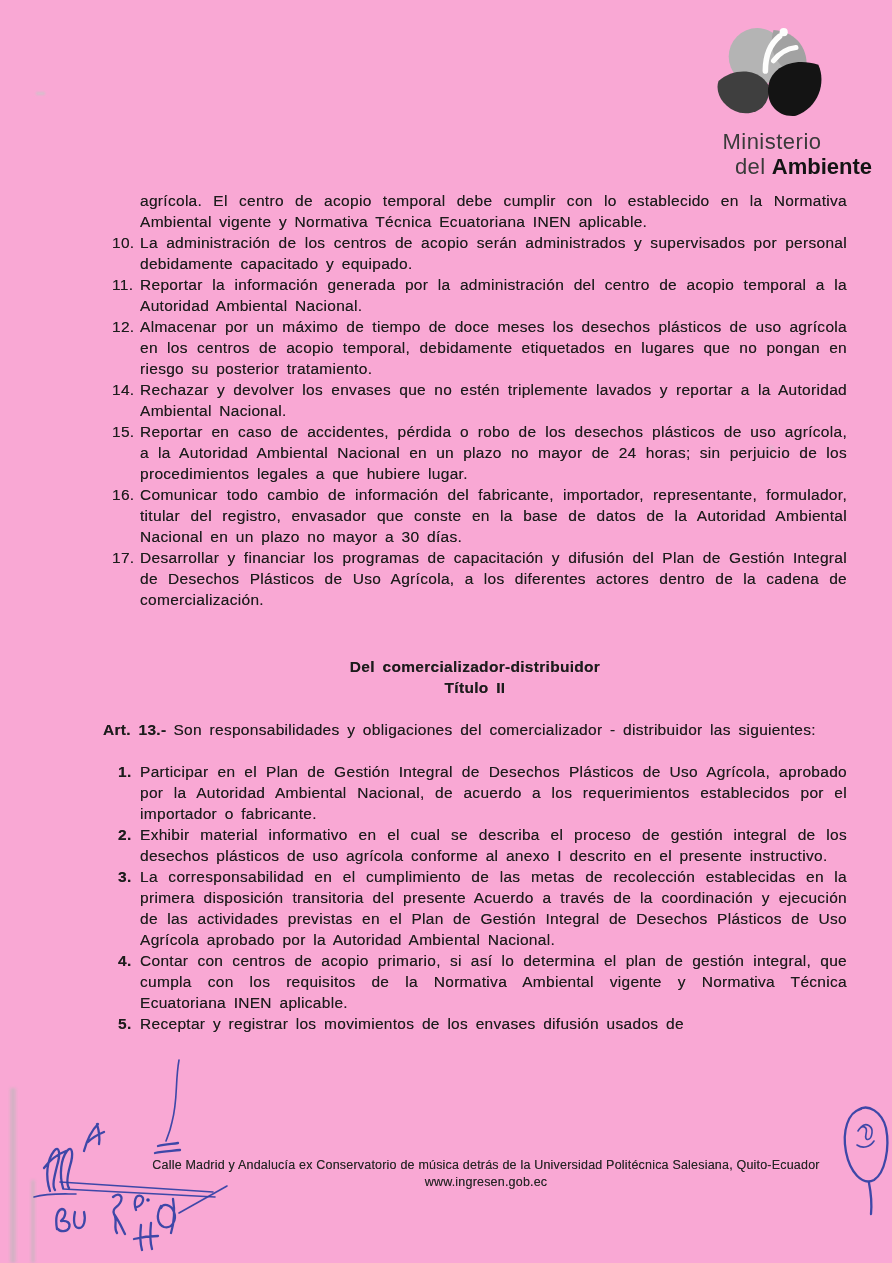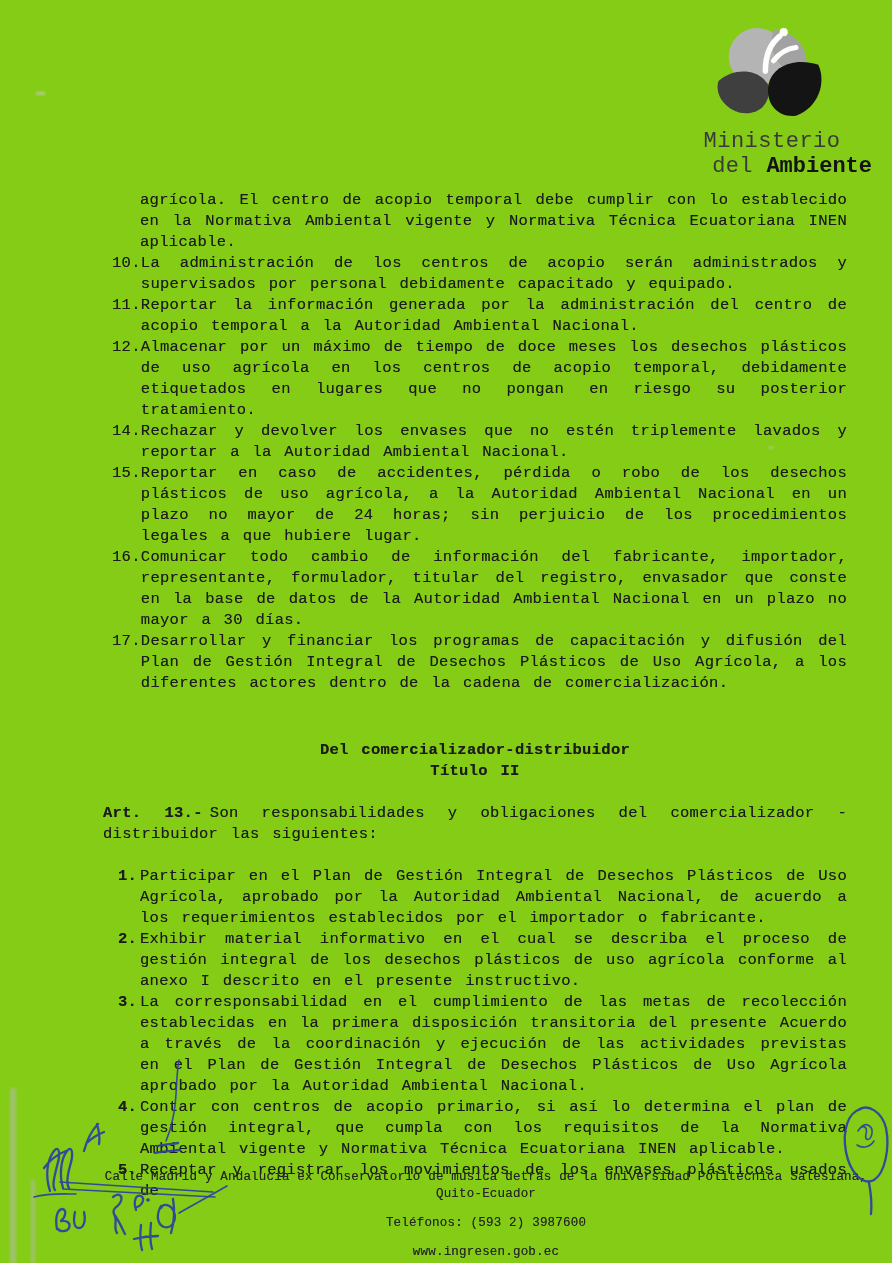--- a/index.html
+++ b/index.html
@@ -1,19 +1,19 @@
 <!DOCTYPE html>
 <html><head>
 <meta charset="utf-8">
 <style>
   html,body{margin:0;padding:0;background:#e8e8e8;}
   .page{
     position:relative;width:892px;height:1263px;margin:0 auto;
-    background:#84cc16;overflow:hidden;
-    font-family:Liberation Mono, monospace;color:#1b1b1b;
+    background:#f9a8d4;overflow:hidden;
+    font-family:Liberation Sans, sans-serif;color:#1b1b1b;
   }
   
   .logo{position:absolute;top:24px;left:672px;width:200px;text-align:center;}
   .logo svg{display:block;margin:0 auto;}
   .logo-l1{font-size:22px;line-height:24px;color:#3a3a3a;letter-spacing:.5px;}
   .logo-l2{font-size:22px;line-height:25px;color:#3a3a3a;letter-spacing:.3px;text-align:right;}
   .logo-l2 .bold{font-weight:bold;color:#141414;letter-spacing:0;}
 
   
   .body-text{
@@ -32,21 +32,21 @@
   .art{margin-top:21px !important;}
   .artlabel{font-weight:bold;margin-right:7px;}
   .list2{margin-top:21px;}
 
   
   .footer{
     position:absolute;left:80px;right:0;top:1157px;text-align:center;
     font-size:12.5px;line-height:17px;letter-spacing:.2px;color:#262626;
     text-shadow:0 0 .3px rgba(20,20,20,.5);
   }
-  .footer div{margin:12px;}
+  .footer div{margin:0;}
 
   
   .streak{position:absolute;background:#b9b9b9;filter:blur(1.6px);opacity:.55;}
   .streak.s1{left:10px;top:1088px;width:6px;height:175px;}
   .streak.s2{left:31px;top:1180px;width:4px;height:83px;}
   .smudge{position:absolute;background:#c8c8c8;filter:blur(1px);opacity:.7;}
   .smudge.m1{left:36px;top:92px;width:9px;height:3px;}
   .smudge.m2{left:768px;top:446px;width:6px;height:3px;opacity:.4;}
 
   
@@ -126,28 +126,27 @@
       <div class="item second">
         <span class="num">3.</span>
         <span class="txt">La corresponsabilidad en el cumplimiento de las metas de recolección establecidas en la primera disposición transitoria del presente Acuerdo a través de la coordinación y ejecución de las actividades previstas en el Plan de Gestión Integral de Desechos Plásticos de Uso Agrícola aprobado por la Autoridad Ambiental Nacional.</span>
       </div>
       <div class="item second">
         <span class="num">4.</span>
         <span class="txt">Contar con centros de acopio primario, si así lo determina el plan de gestión integral, que cumpla con los requisitos de la Normativa Ambiental vigente y Normativa Técnica Ecuatoriana INEN aplicable.</span>
       </div>
       <div class="item second">
         <span class="num">5.</span>
-        <span class="txt">Receptar y registrar los movimientos de los envases plásticos usados de</span>
+        <span class="txt">Receptar y registrar los movimientos de los envases difusión usados de</span>
       </div>
     </div>
   </div>
 
   <div class="footer">
     <div>Calle Madrid y Andalucía ex Conservatorio de música detrás de la Universidad Politécnica Salesiana, Quito-Ecuador</div>
-    <div>Teléfonos: (593 2) 3987600</div>
     <div>www.ingresen.gob.ec</div>
   </div>
 
   <div class="streak s1"></div>
   <div class="streak s2"></div>
   <div class="smudge m1"></div>
   <div class="smudge m2"></div>
 
   <svg class="ink" width="892" height="1263" viewBox="0 0 892 1263" aria-hidden="true">
 

